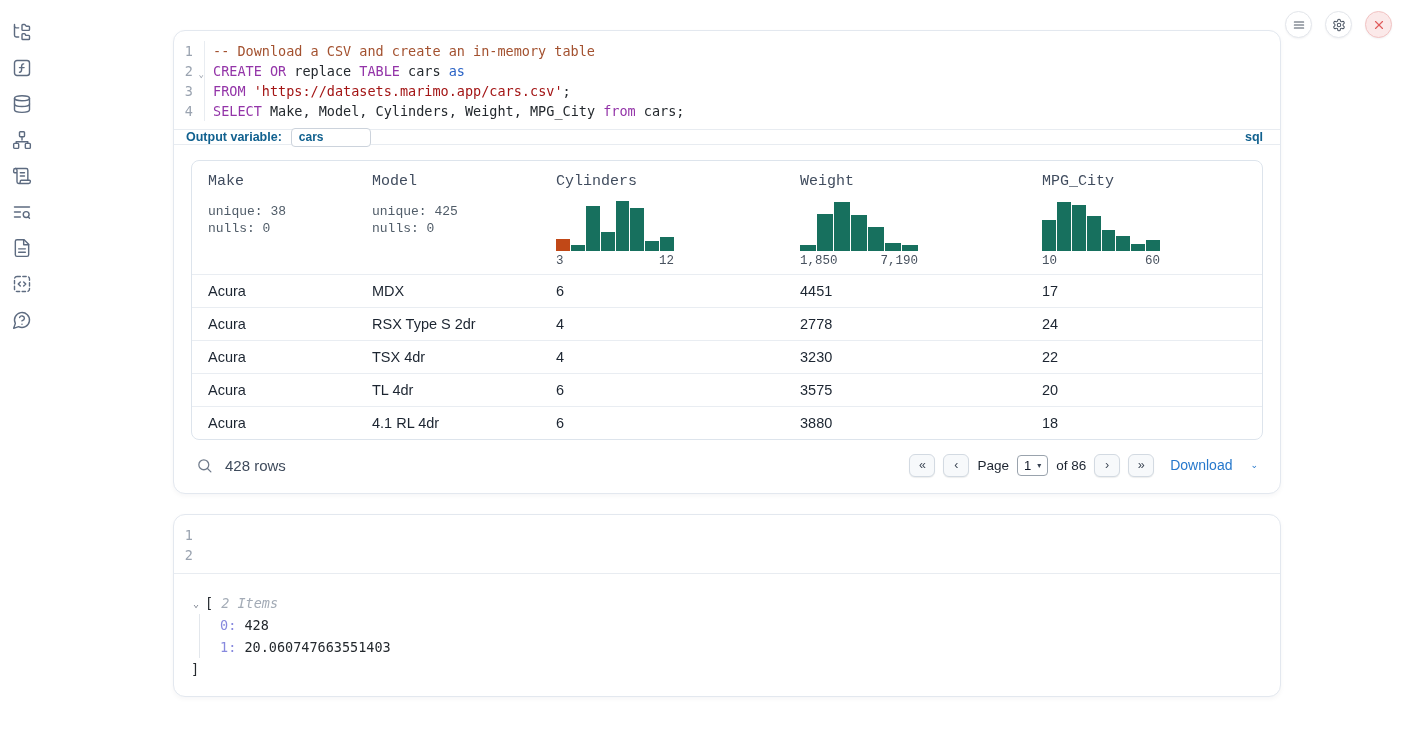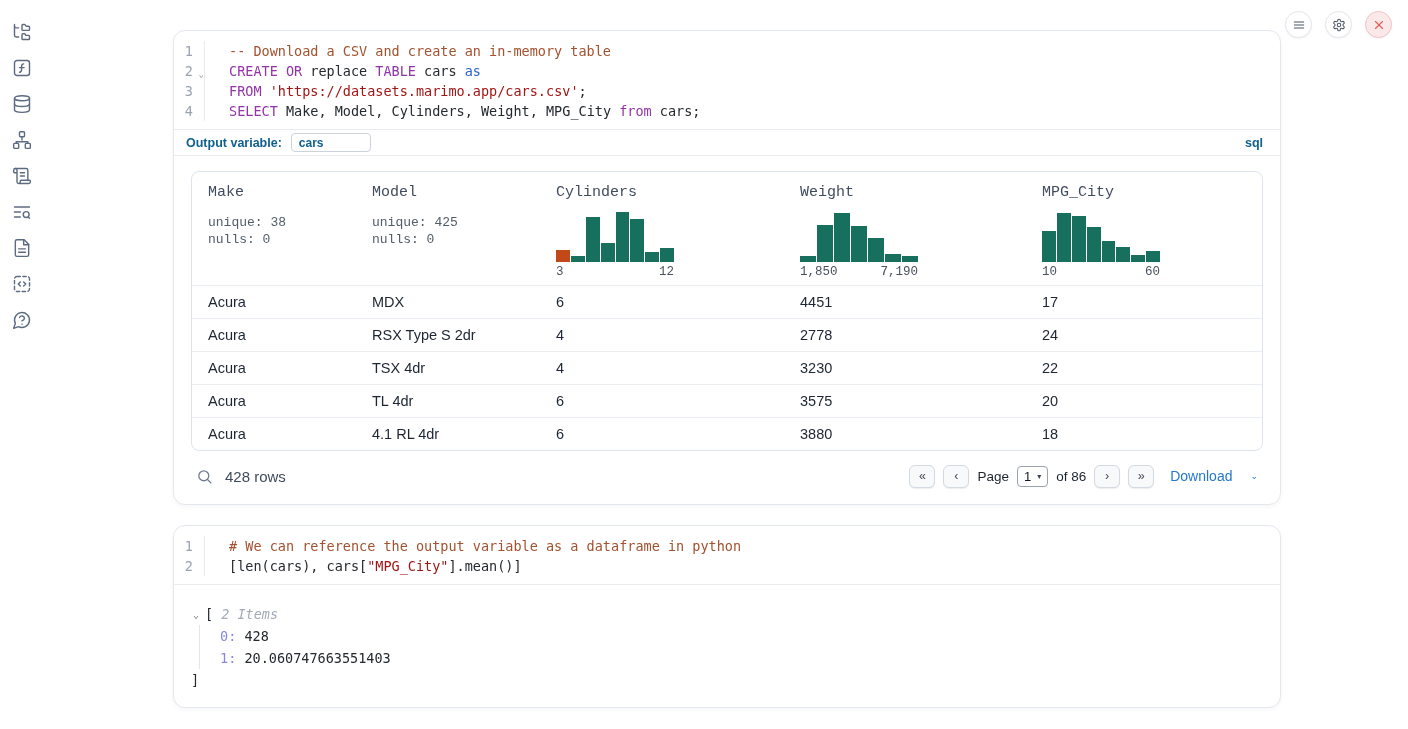--- a/index.html
+++ b/index.html
@@ -30,31 +30,31 @@
   .cell { border:1px solid #e3e8ef; border-radius:12px; background:#fff;
           box-shadow:0 2px 5px rgba(15,23,42,.04); overflow:hidden; }
   .cell + .cell { margin-top:20px; }
 
   
   .editor { display:flex; padding:10px 0 8px;
             font-family:"DejaVu Sans Mono", monospace; font-size:13.5px; line-height:20px; }
   .gutter { flex:none; width:30px; color:#9aa3b0; text-align:right; }
   .gutter .ln { position:relative; padding-right:11px; height:20px; }
   .gutter .fold { position:absolute; right:0; top:3px; font-size:9px; color:#8b94a1; }
-  .codecol { flex:1; border-left:1px solid #e8ecf1; padding-left:24px; white-space:pre; }
+  .codecol { flex:1; border-left:1px solid #e8ecf1; padding-left:8px; white-space:pre; }
   .cl { height:20px; }
   .tok-com { color:#a3512f; }
   .tok-kw  { color:#9334a8; }
   .tok-kw2 { color:#2a63c6; }
   .tok-str { color:#a31515; }
   .tok-id  { color:#24292e; }
 
   
   .outvar { display:flex; align-items:center; gap:9px; padding:4px 12px;
-            border-top:1px solid #e8ecf1; border-bottom:1px solid #e8ecf1; height:27px; }
+            border-top:1px solid #e8ecf1; border-bottom:1px solid #e8ecf1; height:16px; }
   .outvar-label { font-size:12.5px; font-weight:700; color:#11618f; }
   .outvar-input { width:80px; height:19px; border:1px solid #ccd3dc; border-radius:4px;
                   font-family:"Liberation Sans",sans-serif; font-size:12px; font-weight:700;
                   color:#11618f; padding:0 7px; outline:none; }
   .lang-badge { margin-left:auto; margin-right:5px; font-size:12.5px; font-weight:700; color:#11618f; }
 
   
   .cell-output { padding:15px 17px 12px; }
   .dtable { border:1px solid #dde4ec; border-radius:8px; overflow:hidden; }
   .dt-head, .dt-row { display:grid; grid-template-columns:164px 184px 244px 242px 1fr; padding-left:8px; }
@@ -352,21 +352,20 @@
       </div>
     </div>
   </section>
 
   <section class="cell">
     <div class="editor">
         <div class="gutter">
           <div class="ln">1</div>
           <div class="ln">2</div>
         </div>
-        <div class="codecol"><div class="cl"><span class="tok-com"># We can reference the output variable as a dataframe in python</span></div><div class="cl"><span class="tok-id">[len(cars), cars[</span><span class="tok-str">"MPG_City"</span><span class="tok-id">].mean()]</span></div></div>
       </div>
     <div class="tree">
       <div class="tree-head">
         <button class="tree-chev">⌄</button>
         <span class="tree-val">[</span>
         <span class="tree-items-label">2 Items</span>
       </div>
       <div class="tree-body" id="treebody">
           <div class="tree-line"><span class="tree-key">0:</span><span class="tree-val"> 428</span></div>
           <div class="tree-line"><span class="tree-key">1:</span><span class="tree-val"> 20.060747663551403</span></div>

